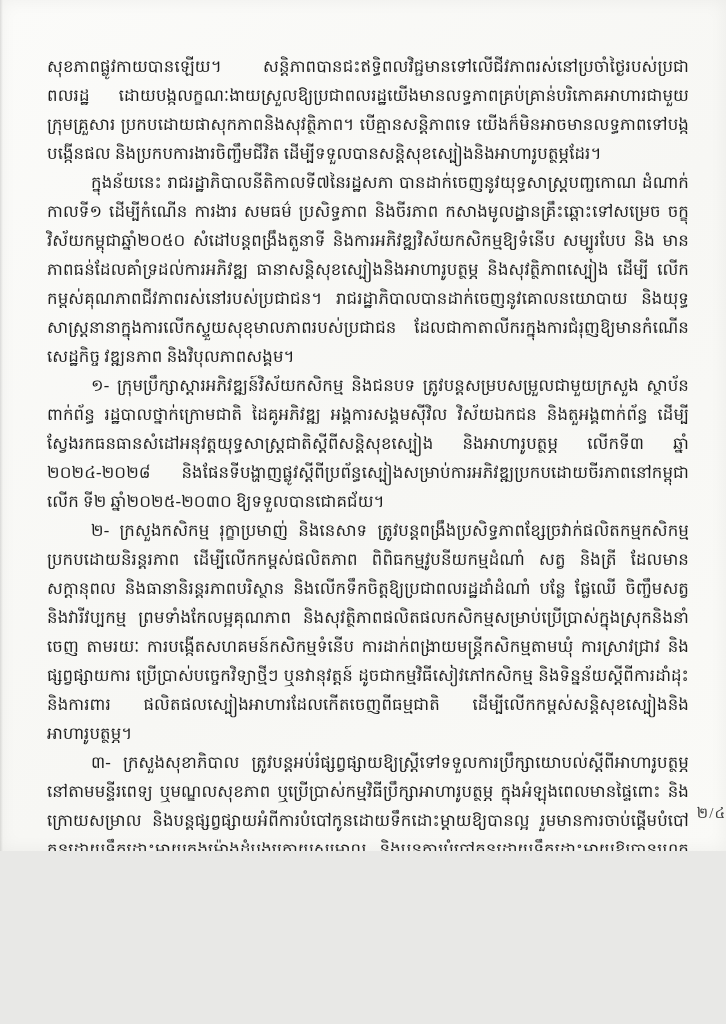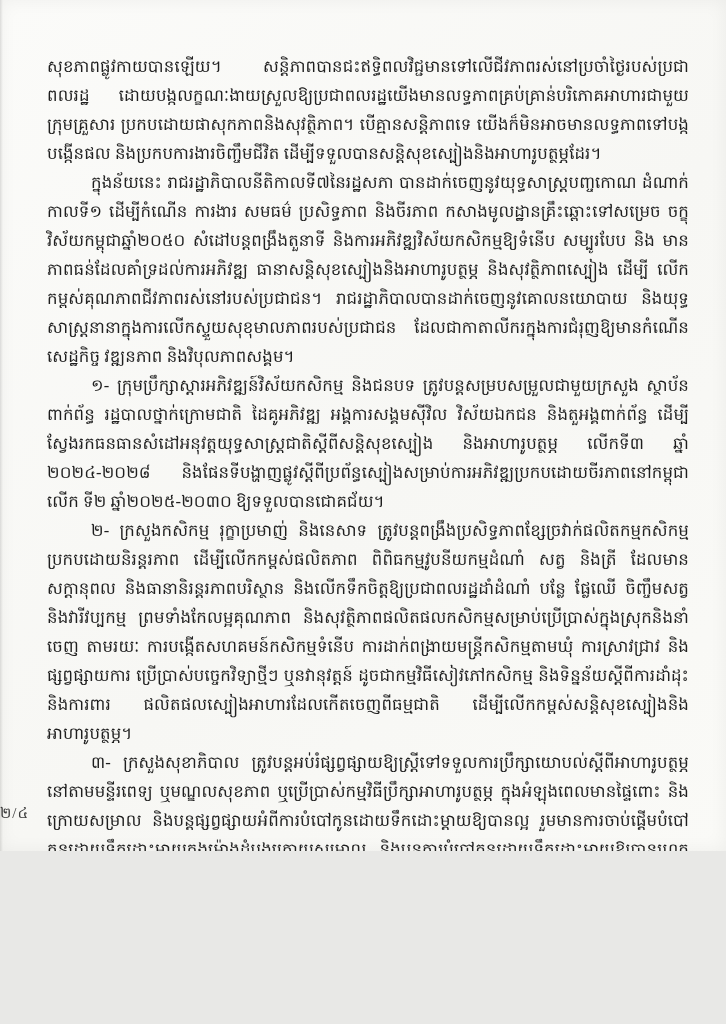--- a/index.html
+++ b/index.html
@@ -45,21 +45,21 @@
     font-family: Liberation Serif, serif;
   }
   .theme-bold {
     font-weight: bold;
   }
   .page-number {
     position: absolute;
     bottom: 26px;
     left: 0;
     width: 100%;
-    text-align: left;
+    text-align: right;
     font-size: 15px;
     color: #3a3a3a;
     letter-spacing: 1px;
   }
 </style>
 </head>
 <body>
 
 <div class="page">
   <div class="scan-edge"></div>

